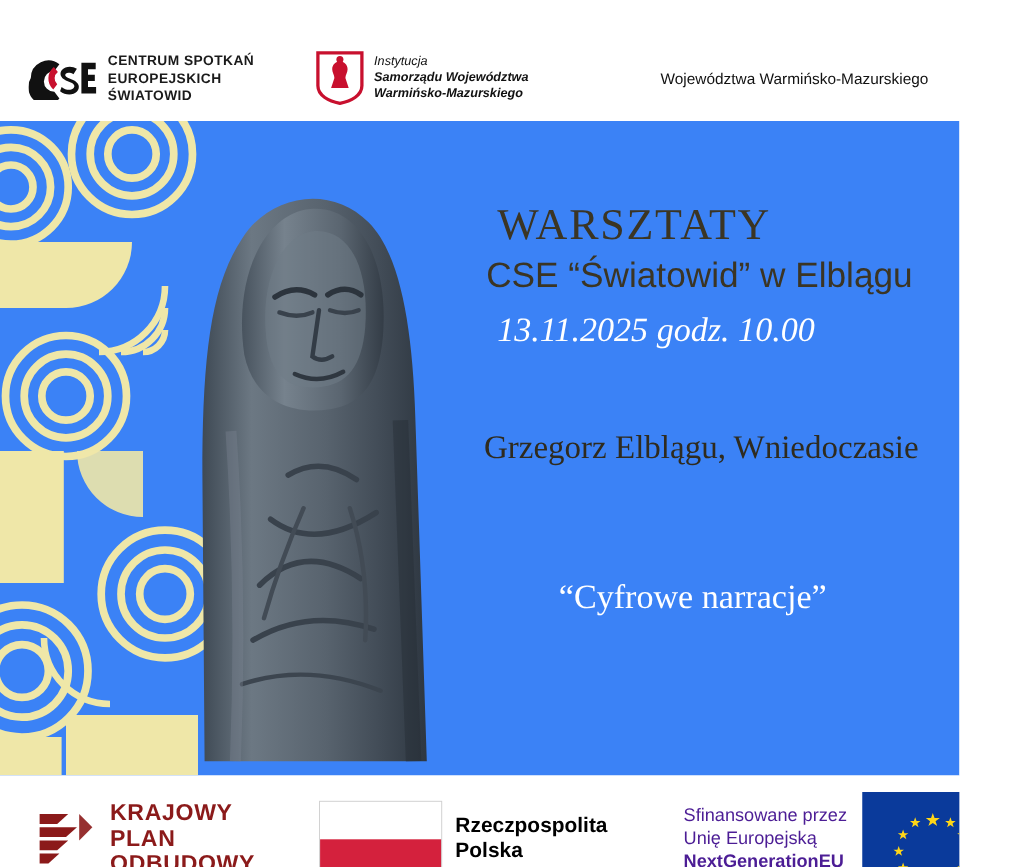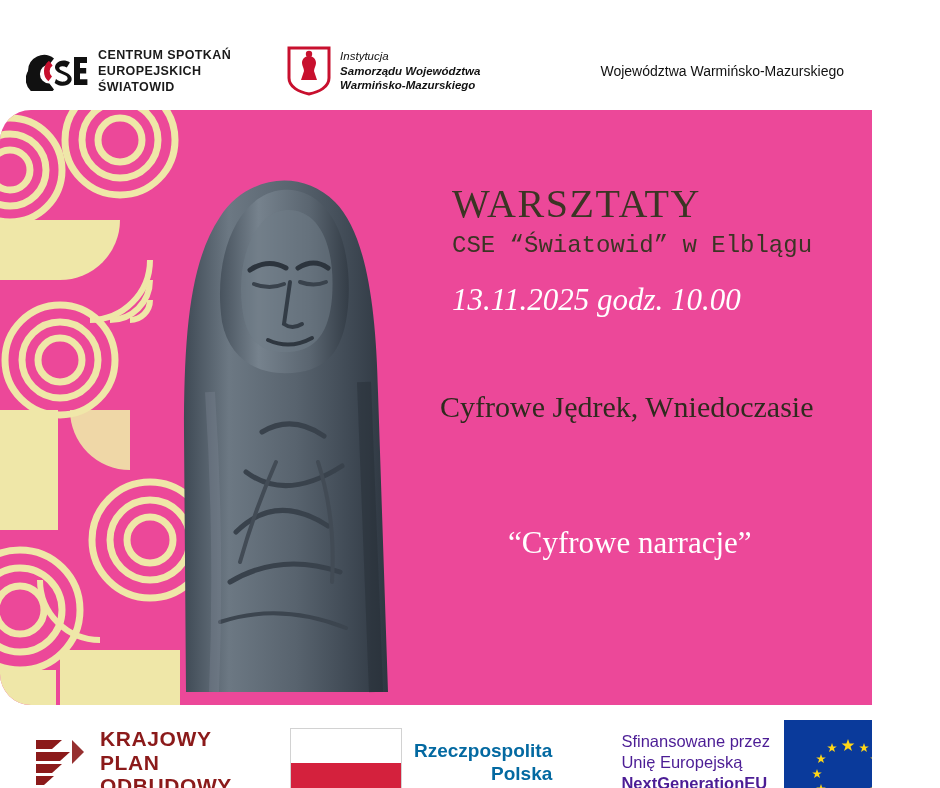--- a/index.html
+++ b/index.html
@@ -74,23 +74,22 @@
     line-height: 1.35;
     color: #111;
   }
 
   
   .main {
     position: absolute;
     left: 0; top: 78px;
     width: 940px;
     height: 595px;
-    background: #ec4899;
+    background: #3b82f6;
     overflow: hidden;
-    border-radius: 31px;
   }
   .pattern {
     position: absolute;
     left: 0; top: 0;
     width: 190px;
     height: 595px;
     overflow: hidden;
   }
   .pattern svg { display: block; }
 
@@ -116,24 +115,24 @@
     left: 22px;
     top: 70px;
     font-family: "Liberation Serif", serif;
     font-size: 40px;
     letter-spacing: 1.6px;
     color: #3b3524;
     font-weight: normal;
   }
   .t-cse {
     position: absolute;
-    left: 22px;
+    left: 12px;
     top: 122px;
-    font-family: Liberation Mono, monospace;
-    font-size: 24px;
+    font-family: Liberation Sans, sans-serif;
+    font-size: 32px;
     color: #3b3524;
   }
   .t-date {
     position: absolute;
     left: 22px;
     top: 172px;
     font-family: "Liberation Serif", serif;
     font-size: 31px;
     color: #ffffff;
     font-style: italic;
@@ -190,22 +189,21 @@
     height: 70px;
     border: 1px solid #d2d2d2;
     box-sizing: border-box;
   }
   .flag .white { height: 50%; background: #ffffff; }
   .flag .red { height: 50%; background: #d4213d; }
   .rp-words {
     font-size: 19px;
     font-weight: bold;
     line-height: 1.2;
-    color: #0369a1;
-    text-align: right;
+    color: #000000;
   }
   .eu {
     display: flex;
     align-items: center;
     gap: 14px;
     margin-left: auto;
     margin-right: 28px;
   }
   .eu-words {
     font-size: 16.5px;
@@ -345,21 +343,21 @@
 
         <path d="M60 260 q10 150 4 300" stroke="#7d8894" stroke-width="10" fill="none" opacity="0.35"></path>
         <path d="M214 250 q6 160 12 310" stroke="#222a33" stroke-width="14" fill="none" opacity="0.4"></path>
       </svg>
     </div>
 
     <div class="text-block">
       <div class="t-warsztaty">WARSZTATY</div>
       <div class="t-cse">CSE “Światowid” w Elblągu</div>
       <div class="t-date">13.11.2025 godz. 10.00</div>
-      <div class="t-author">Cyfrowe Jędrek, Wniedoczasie</div>
+      <div class="t-author">Grzegorz Elblągu, Wniedoczasie</div>
       <div class="t-title">“Cyfrowe narracje”</div>
     </div>
 
   </div>
 
   <div class="bottom-bar">
 
     <div class="kpo">
       <div class="kpo-mark">
         <svg width="56" height="56" viewBox="0 0 56 56" xmlns="http://www.w3.org/2000/svg">

